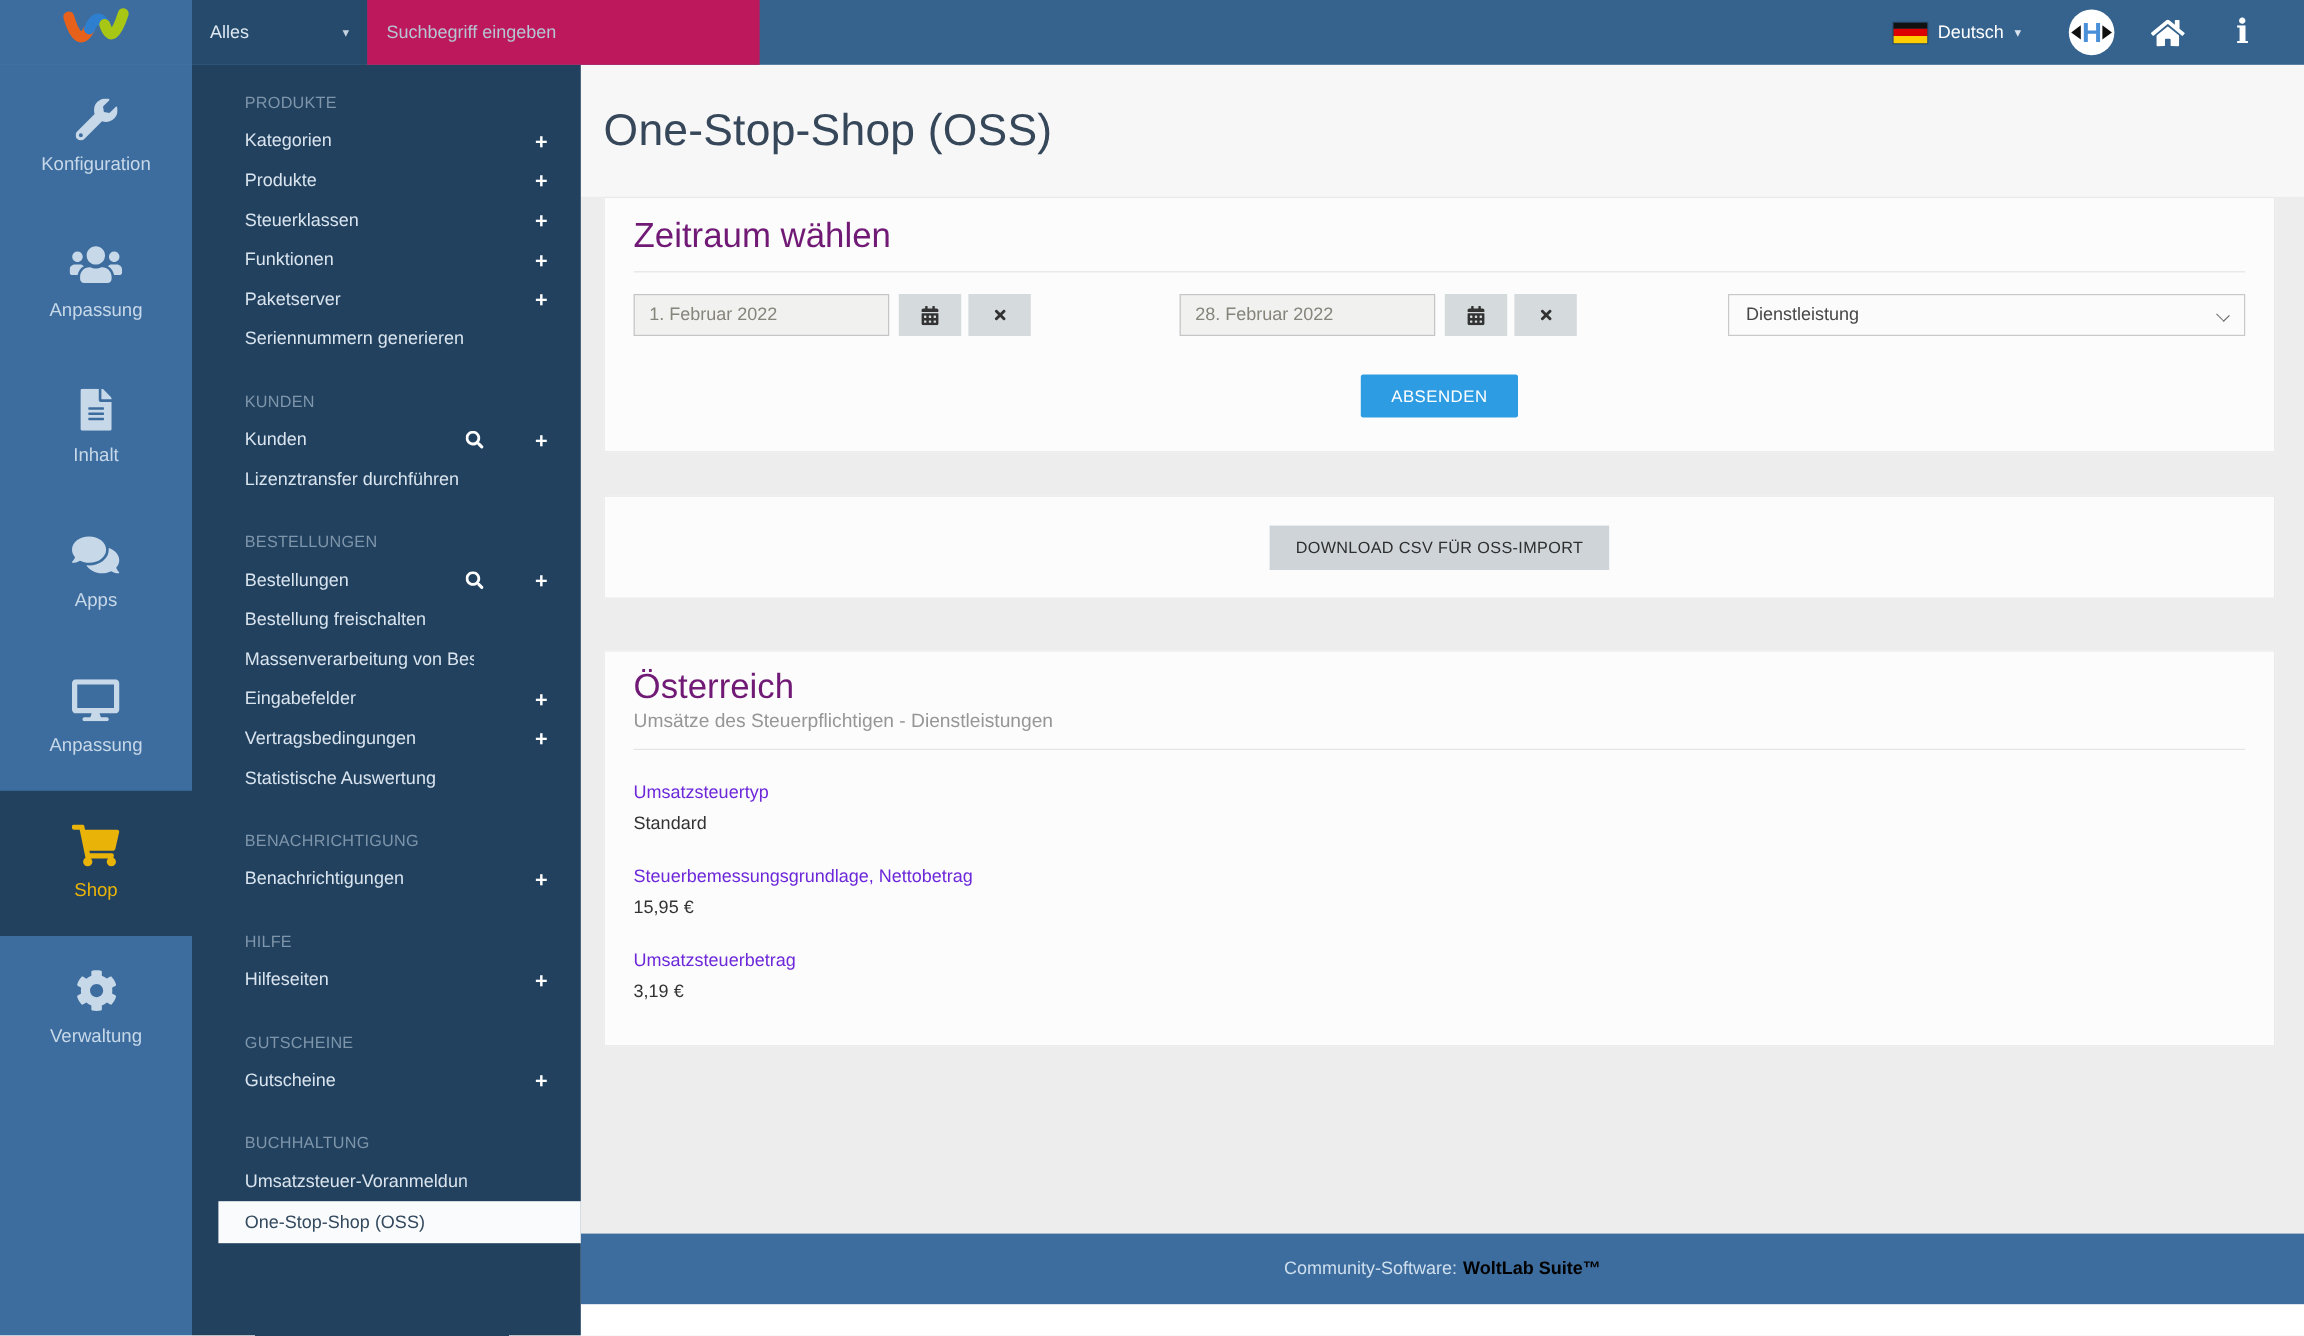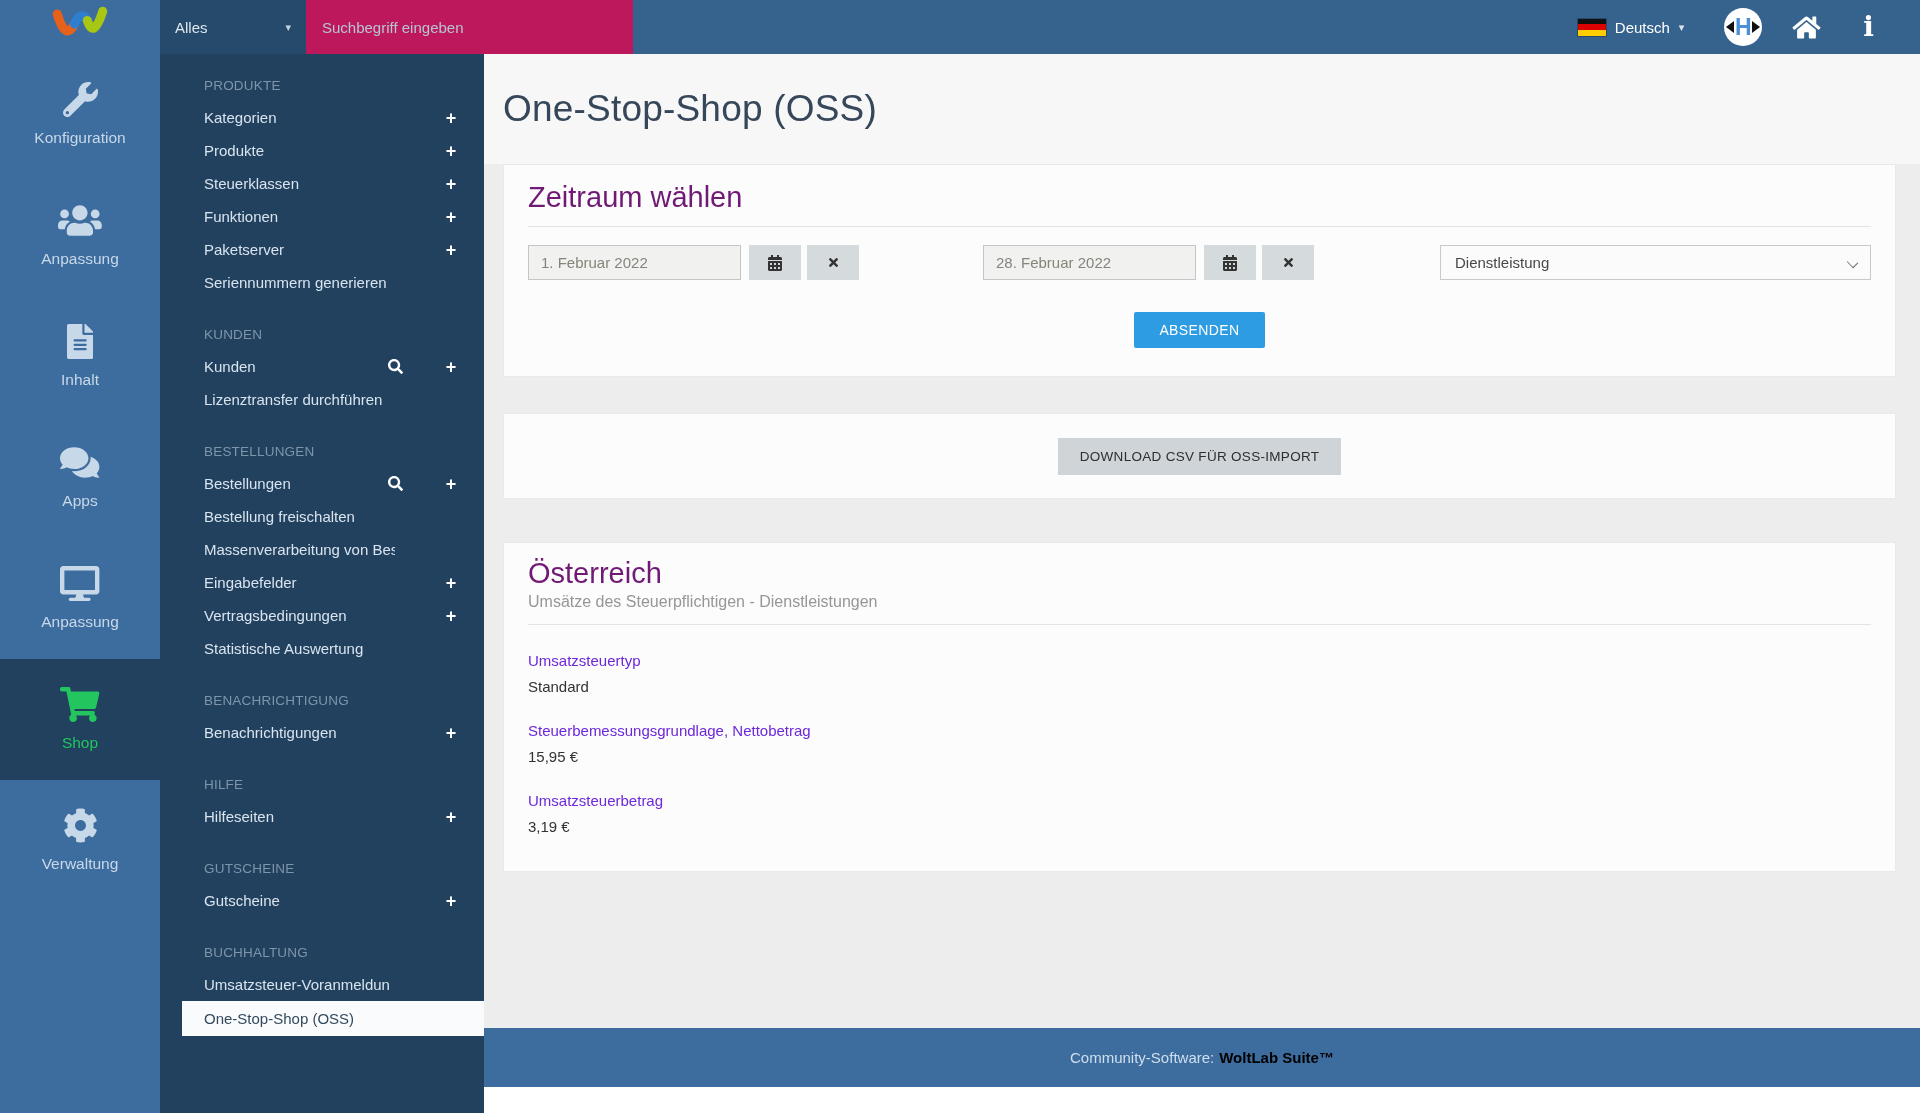--- a/index.html
+++ b/index.html
@@ -32,21 +32,21 @@
   .avatar .tri-l { left:2px; border-right:8px solid #101010; }
   .avatar .tri-r { right:2px; border-left:8px solid #101010; }
   .home-btn { margin-right:42px; cursor:pointer; display:flex; }
   .home-btn svg { width:29px; height:25px; fill:#fff; }
   .info-btn { font-family:"DejaVu Serif", serif; font-weight:bold; font-style:normal; color:#fff; font-size:28px; line-height:1; cursor:pointer; }
 
   
   .iconbar { position:absolute; top:54px; left:0; width:160px; height:1059px; background:#3d6d9e; z-index:4; }
   .icon-tile { height:121px; display:flex; flex-direction:column; align-items:center; justify-content:center; gap:12px; color:#c7d8e9; font-size:15.5px; cursor:pointer; }
   .icon-tile svg { height:35px; width:auto; fill:currentColor; }
-  .icon-tile.active { background:#21415f; color:#22c55e; }
+  .icon-tile.active { background:#21415f; color:#eab308; }
 
   
   .menubar { position:absolute; top:54px; left:160px; width:324px; height:1059px; background:#21415f; padding-top:24px; z-index:3; font-size:15px; }
   .menu-section { margin-bottom:28px; }
   .menu-section-title { color:#7e95aa; font-size:13.5px; padding:0 26px 0 44px; margin-bottom:8px; letter-spacing:.2px; }
   .menu-item { height:33px; display:flex; align-items:center; padding:0 26px 0 44px; color:#d9e4ee; cursor:pointer; }
   .menu-item .mi-label { white-space:nowrap; overflow:hidden; }
   .menu-item .mi-spacer { flex:1; }
   .menu-item .mi-search { width:16px; margin-right:40px; display:flex; }
   .menu-item .mi-search svg { width:15px; height:15px; fill:#fff; }

